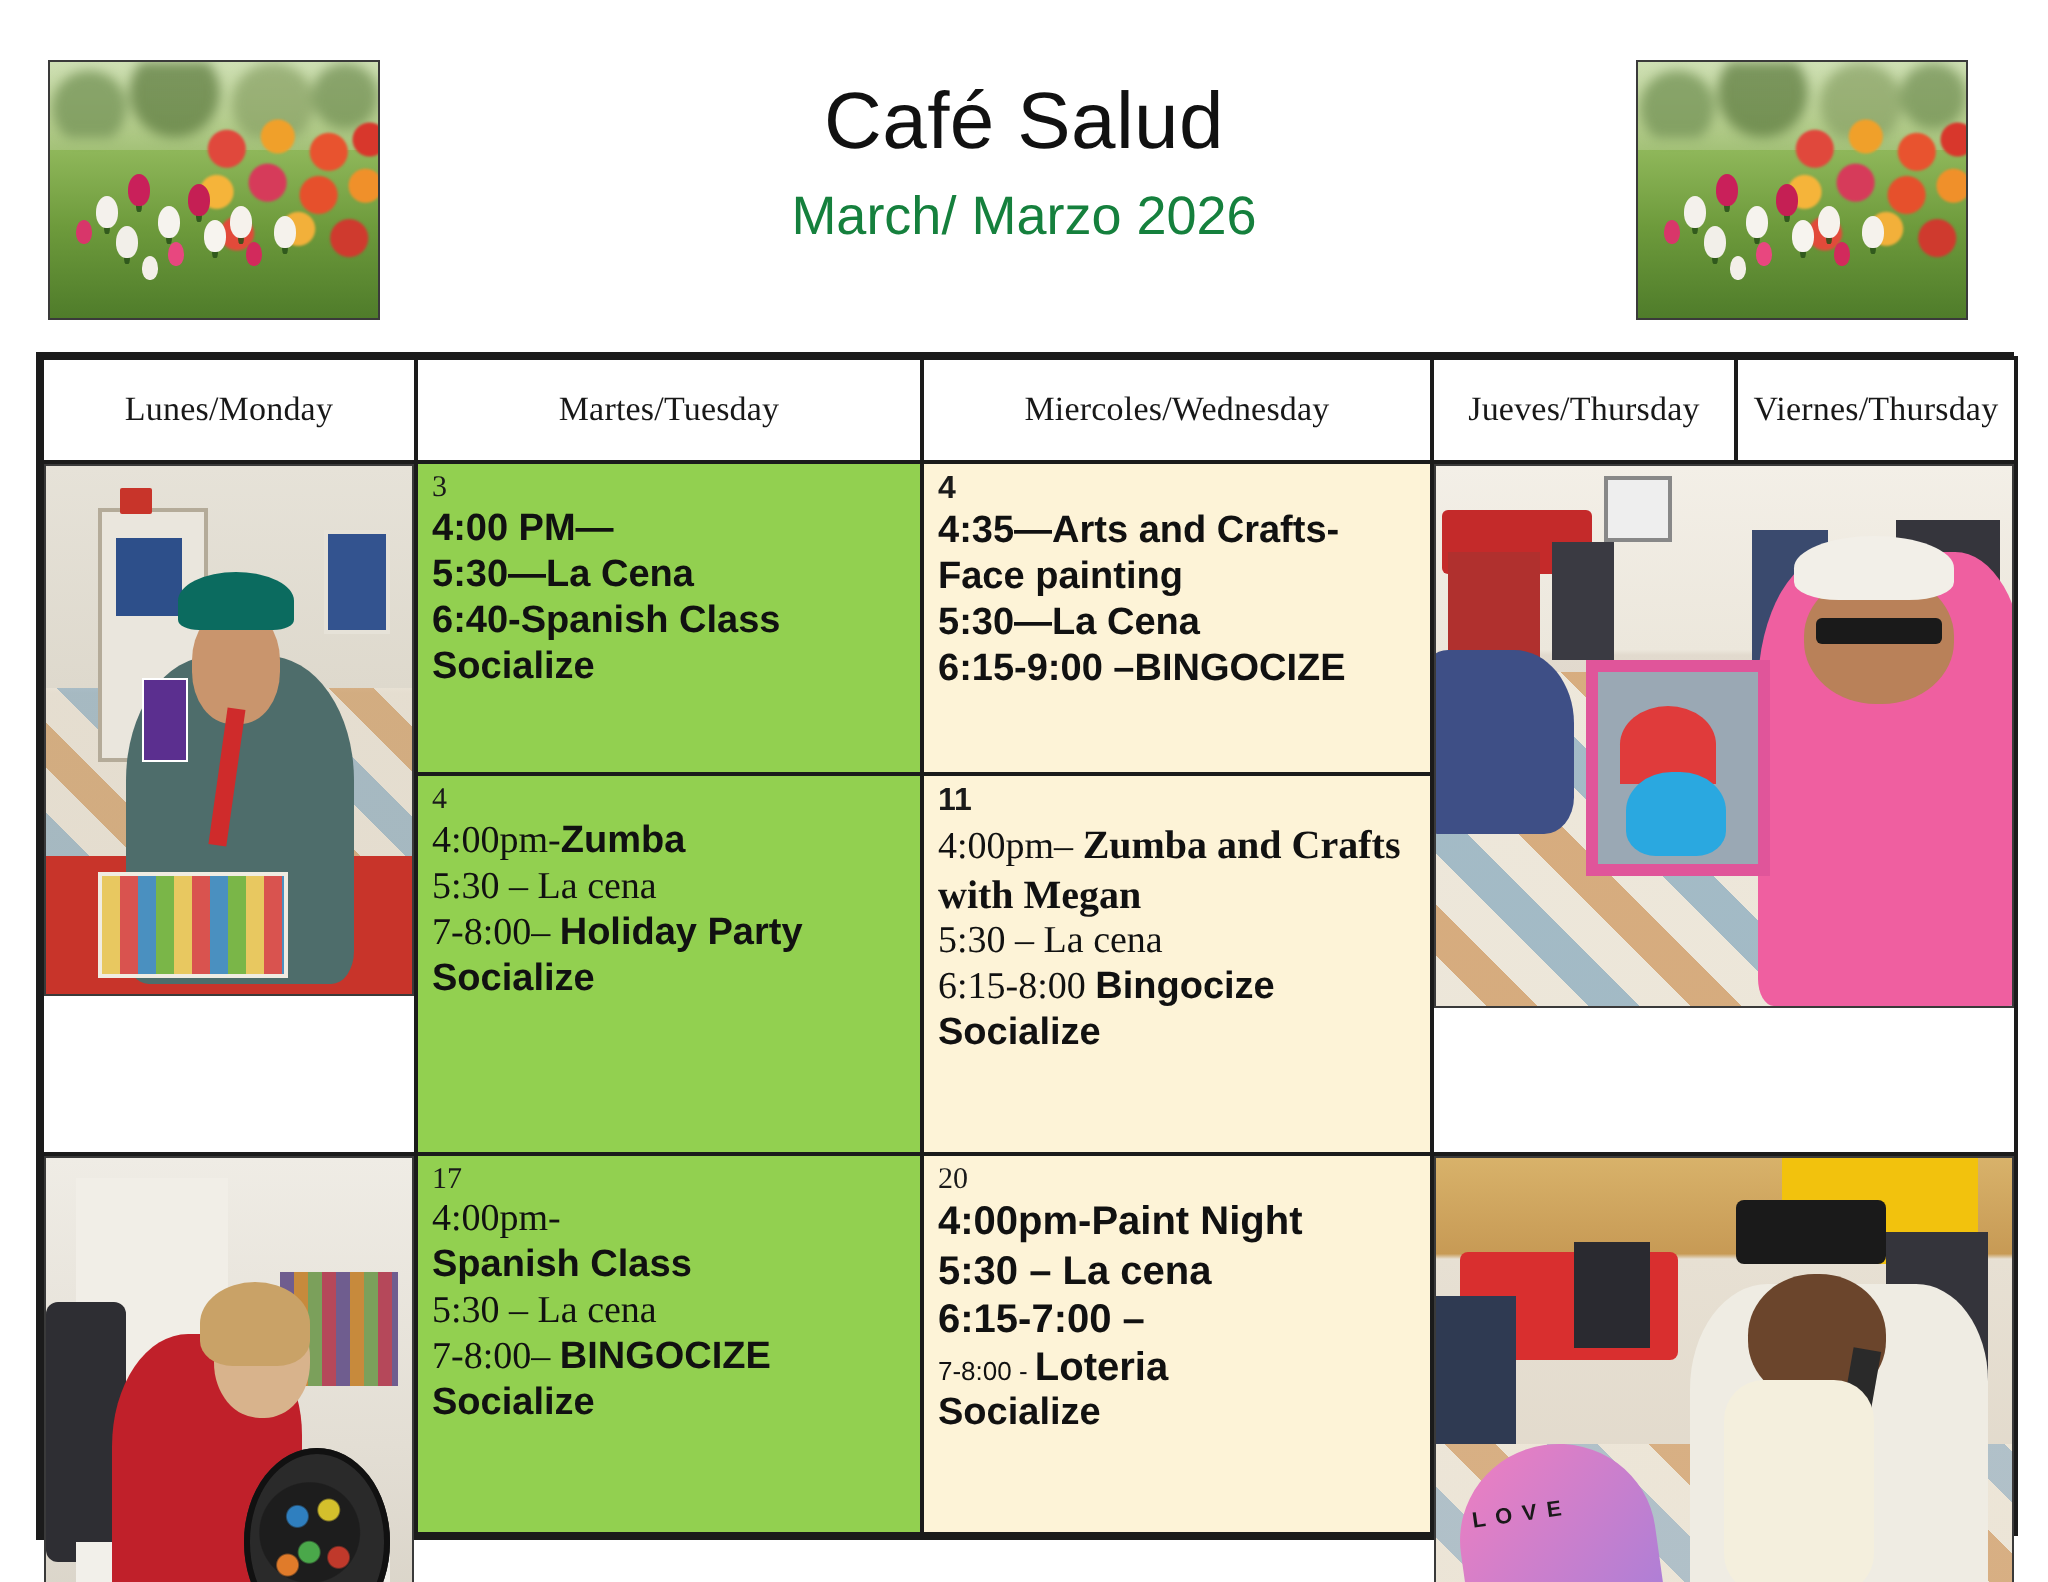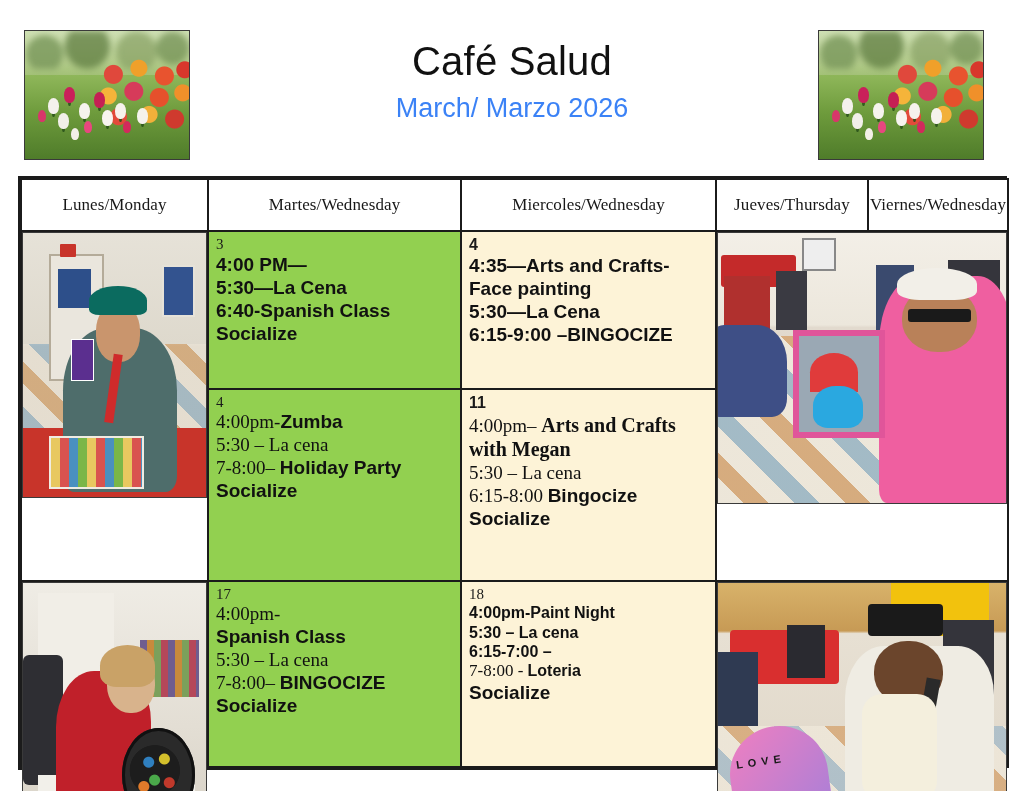--- a/index.html
+++ b/index.html
@@ -18,21 +18,21 @@
     position: absolute; left: 212px; top: 38px; width: 600px;
     text-align: center;
   }
   .cal-title {
     font-family: "Liberation Sans", sans-serif;
     font-size: 40px; font-weight: 400; color: #111; line-height: 1.18;
     letter-spacing: 0.2px;
   }
   .cal-subtitle {
     font-family: "Liberation Sans", sans-serif;
-    font-size: 27px; font-weight: 400; color: #3b82f6; line-height: 1.3;
+    font-size: 27px; font-weight: 400; color: #15803d; line-height: 1.3;
     margin-top: 6px;
   }
 
   
   .tulip {
     position: absolute; top: 30px; width: 166px; height: 130px;
     overflow: hidden; background: #6d8f3a;
   }
   .tulip.left  { left: 24px; }
   .tulip.right { left: 818px; }
@@ -115,24 +115,24 @@
   .cell-inner { padding: 5px 6px 4px 7px; }
   .daynum {
     font-family: "Liberation Serif", serif;
     font-size: 15px; color: #1a1a1a; line-height: 1.05; margin-bottom: 1px;
   }
   .daynum.bold-sans {
     font-family: "Liberation Sans", sans-serif; font-weight: bold; font-size: 16px;
   }
   .line { line-height: 1.21; margin: 0; color: #111; }
   .sans-b { font-family: "Liberation Sans", sans-serif; font-weight: bold; font-size: 19px; }
-  .sans-b-sm { font-family: "Liberation Sans", sans-serif; font-weight: bold; font-size: 16px; }
+  .sans-b-sm { font-family: "Liberation Sans", sans-serif; font-weight: bold; font-size: 20px; }
   .serif-n { font-family: "Liberation Serif", serif; font-weight: 400; font-size: 19px; }
   .serif-b { font-family: "Liberation Serif", serif; font-weight: bold; font-size: 20px; }
-  .serif-sm { font-family: Liberation Serif, serif; font-weight: 400; font-size: 17px; }
+  .serif-sm { font-family: Liberation Sans, sans-serif; font-weight: 400; font-size: 13px; }
 
   
   .ph { position: absolute; overflow: hidden; background: #ddd; }
   .ph-frame { border: 1px solid #3a3a3a; }
 
   
   .ph-m1 { left: 0; top: 0; right: 0; height: 266px; background: #cfc6b4; }
   .ph-m1 .room { position:absolute; inset:0; background:
       linear-gradient(180deg,#e6e2d8 0%, #ded9cd 42%, #cfc6b4 43%, #c8bda9 100%); }
   .ph-m1 .door { position:absolute; left:14%; top:8%; width:30%; height:48%;
@@ -315,24 +315,24 @@
       <colgroup>
         <col class="c-mon">
           <col class="c-tue">
           <col class="c-wed">
           <col class="c-thu">
           <col class="c-fri">
       </colgroup>
       <thead>
         <tr>
           <th>Lunes/Monday</th>
-          <th>Martes/Wednesday</th>
+          <th>Martes/Tuesday</th>
           <th>Miercoles/Wednesday</th>
           <th class="hdr-thu">Jueves/Thursday</th>
-          <th class="hdr-fri">Viernes/Wednesday</th>
+          <th class="hdr-fri">Viernes/Thursday</th>
         </tr>
       </thead>
       <tbody>
 
         <tr>
           <td class="photo-cell" rowspan="2">
             <div class="ph ph-m1 ph-frame">
               <div class="room"></div>
               <div class="floor"></div>
               <div class="door"></div>
@@ -396,21 +396,21 @@
               <div class="line"><span class="serif-n">4:00pm-</span><span class="sans-b">Zumba</span></div>
               <div class="line serif-n">5:30 –  La cena</div>
               <div class="line"><span class="serif-n">7-8:00– </span><span class="sans-b">Holiday Party</span></div>
               <div class="line sans-b">Socialize</div>
             </div>
           </td>
 
           <td class="cream">
             <div class="cell-inner">
               <div class="daynum bold-sans">11</div>
-              <div class="line"><span class="serif-n">4:00pm– </span><span class="serif-b">Arts and Crafts</span></div>
+              <div class="line"><span class="serif-n">4:00pm– </span><span class="serif-b">Zumba and Crafts</span></div>
               <div class="line serif-b">with Megan</div>
               <div class="line serif-n">5:30 –  La cena</div>
               <div class="line"><span class="serif-n">6:15-8:00 </span><span class="sans-b">Bingocize</span></div>
               <div class="line sans-b">Socialize</div>
             </div>
           </td>
         </tr>
 
         <tr>
           <td class="photo-cell">
@@ -433,21 +433,21 @@
               <div class="line serif-n">4:00pm-</div>
               <div class="line sans-b">Spanish Class</div>
               <div class="line serif-n">5:30 –  La cena</div>
               <div class="line"><span class="serif-n">7-8:00– </span><span class="sans-b">BINGOCIZE</span></div>
               <div class="line sans-b">Socialize</div>
             </div>
           </td>
 
           <td class="cream">
             <div class="cell-inner">
-              <div class="daynum">18</div>
+              <div class="daynum">20</div>
               <div class="line sans-b-sm">4:00pm-Paint Night</div>
               <div class="line sans-b-sm">5:30 –  La cena</div>
               <div class="line sans-b-sm">6:15-7:00 –</div>
               <div class="line"><span class="serif-sm">7-8:00 - </span><span class="sans-b-sm">Loteria</span></div>
               <div class="line sans-b">Socialize</div>
             </div>
           </td>
 
           <td class="photo-cell" colspan="2">
             <div class="ph ph-r2 ph-frame">

